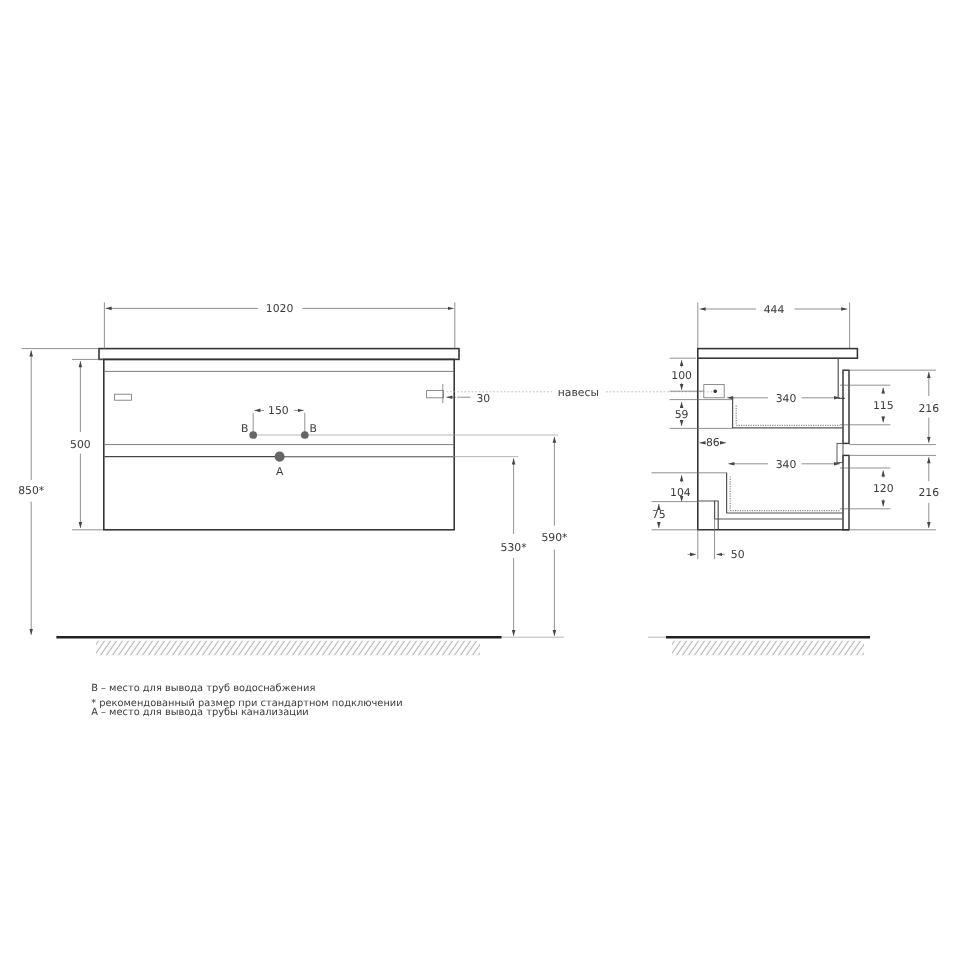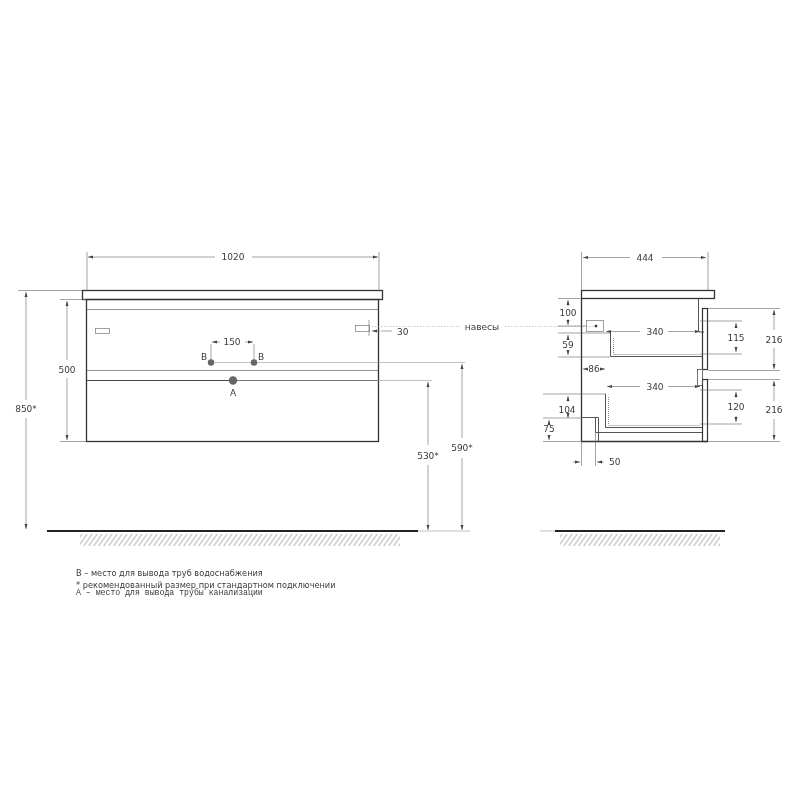--- a/index.html
+++ b/index.html
@@ -200,14 +200,14 @@
   <text class="dim" x="774" y="413" text-anchor="middle">216</text>
 
   <g>
     <line x1="540" y1="531" x2="555" y2="531" stroke="#999" stroke-width="0.6"></line>
     <line x1="555" y1="531" x2="725" y2="531" stroke="#222" stroke-width="2.2"></line>
     <rect x="560" y="534" width="160" height="12" fill="url(#hatch)"></rect>
   </g>
 </svg>
 
 <div class="note" style="top:580px;">* рекомендованный размер при стандартном подключении</div>
-<div class="note" style="top:588px;font-family:Liberation Mono, monospace;">A – место для вывода трубы канализации</div>
+<div class="note" style="top:588px;">A – место для вывода трубы канализации</div>
 <div class="note" style="top:568px;text-align:center;">B – место для вывода труб водоснабжения</div>
 
 </body></html>

